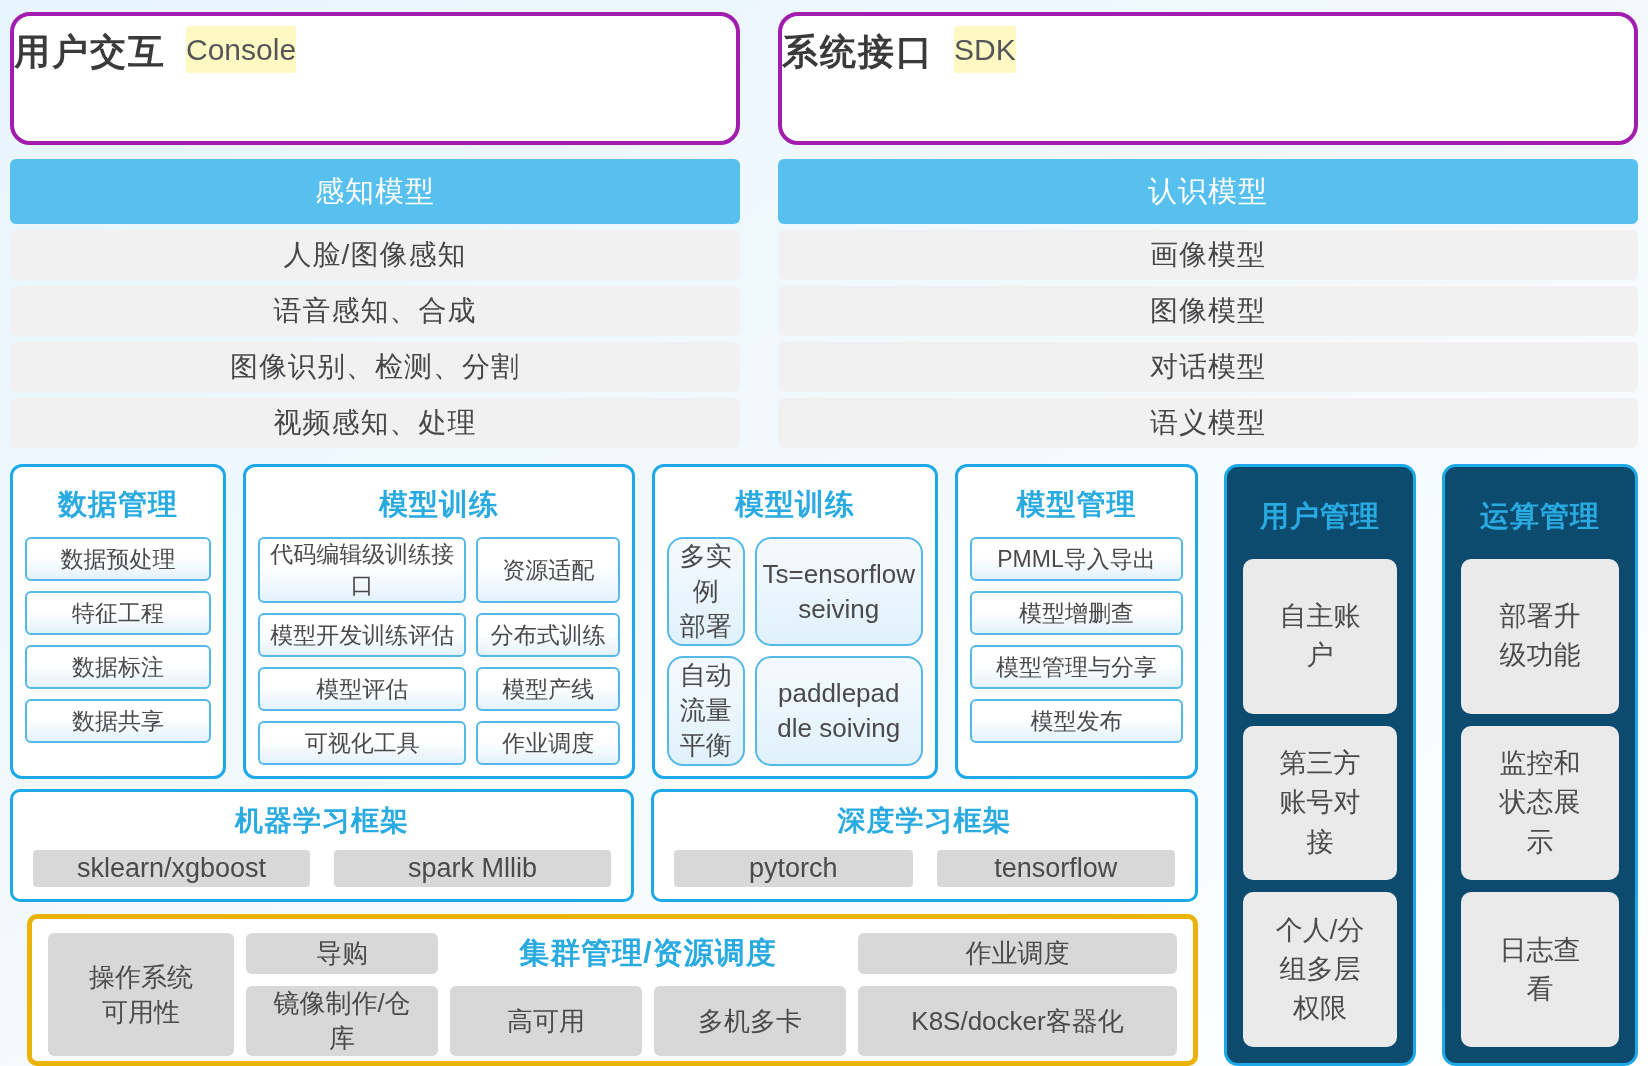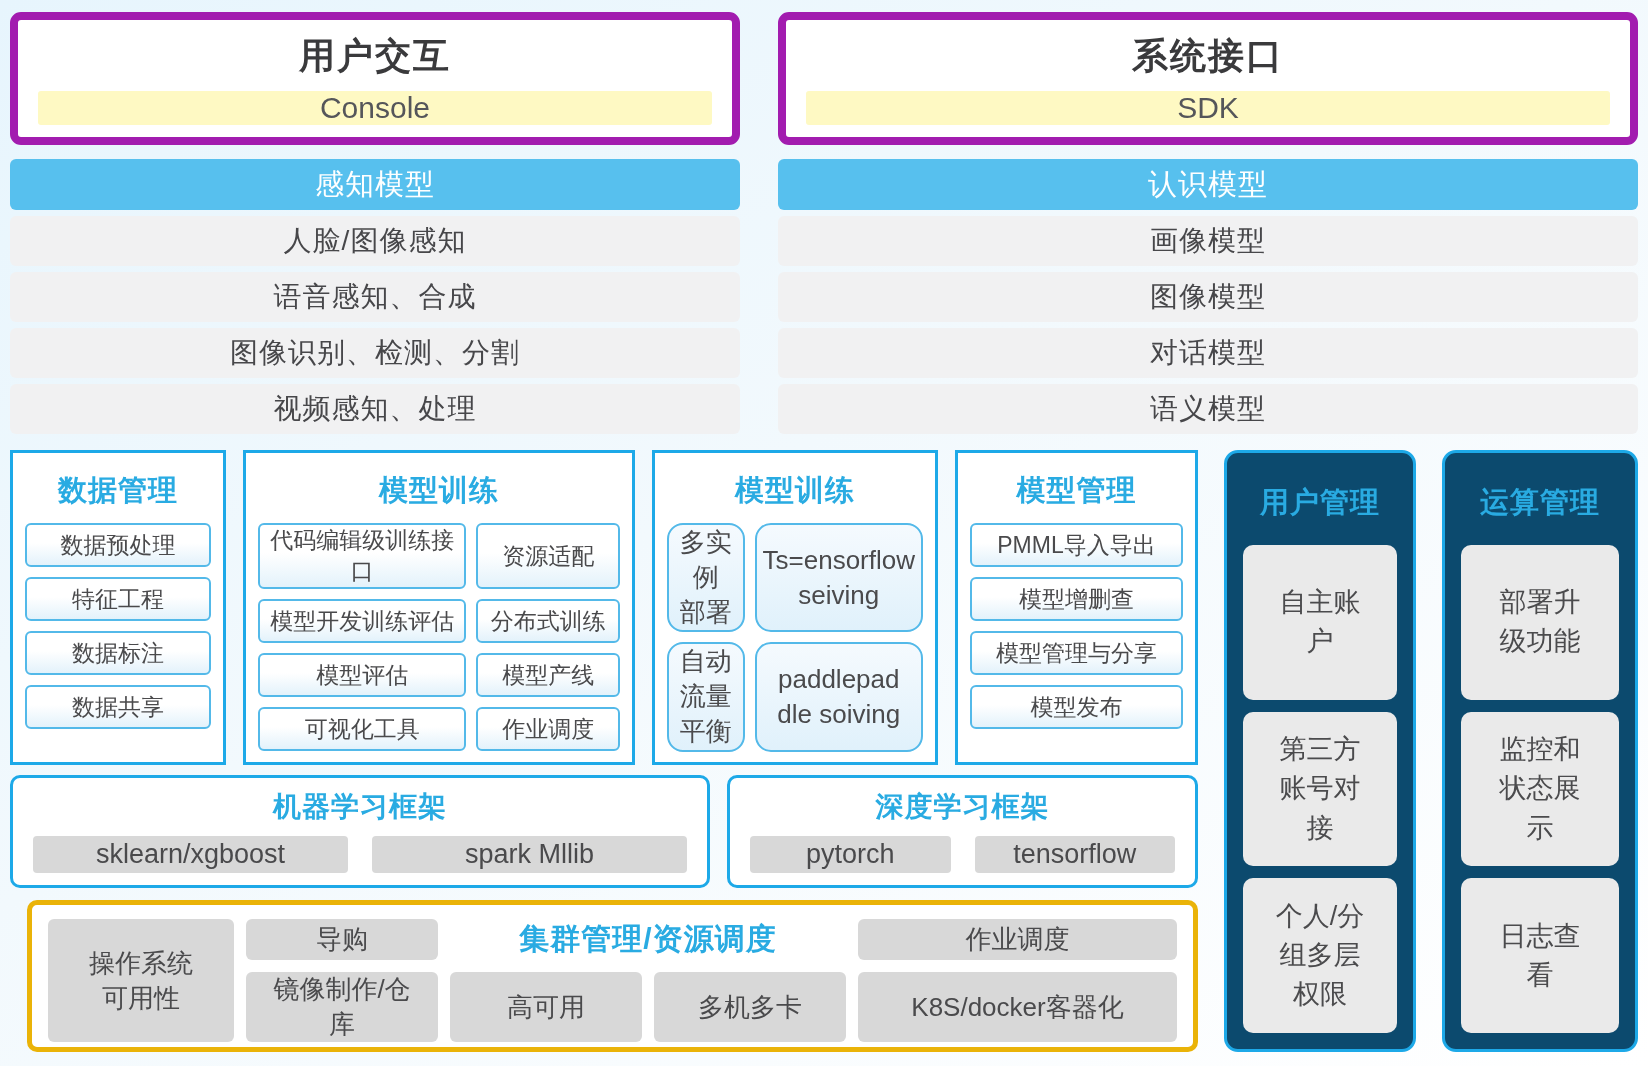--- a/index.html
+++ b/index.html
@@ -9,36 +9,36 @@
     background:linear-gradient(150deg,#e7f5fd 0%,#f2f9fd 45%,#ffffff 100%);
   }
   .page{box-sizing:border-box;width:1648px;height:1066px;padding:12px 10px 8px 10px;}
   .cols{display:flex;gap:38px;}
   .col-left{width:730px;flex:0 0 auto;}
   .col-right{flex:1 1 auto;min-width:0;}
 
   
   .top-box{
     box-sizing:border-box;height:133px;background:#ffffff;
-    border:8px solid #a21caf;border-radius:11px;
-    display:flex;flex-direction:column;align-items:stretch;
+    border:4px solid #a21caf;border-radius:20px;
+    display:flex;flex-direction:row;align-items:stretch;
   }
   .top-title{
     text-align:center;font-size:36px;font-weight:bold;color:#3a3a3c;
     padding-top:12px;letter-spacing:2px;
   }
   .top-bar{
     margin:10px 20px 12px 20px;height:47px;background:#fef9c3;border-radius:3px;
     display:flex;align-items:center;justify-content:center;
     font-size:30px;color:#55565a;
   }
 
   
   .sec-header{
-    margin-top:14px;height:51px;border-radius:6px;background:#57c0ee;
+    margin-top:14px;height:65px;border-radius:6px;background:#57c0ee;
     display:flex;align-items:center;justify-content:center;
     font-size:29px;color:#ffffff;letter-spacing:1px;
   }
   .sec-row{
     margin-top:6px;height:50px;border-radius:6px;background:#f1f1f2;
     display:flex;align-items:center;justify-content:center;
     font-size:28px;color:#47474a;letter-spacing:1px;
   }
 
   
@@ -59,21 +59,21 @@
   .tall-item{
     flex:1 1 0;background:#eaeaea;border-radius:10px;
     display:flex;align-items:center;justify-content:center;text-align:center;
     font-size:27px;color:#4b4b4d;white-space:pre-line;line-height:1.45;
     padding:0 26px;
   }
 
   
   .groups-row{display:flex;gap:17px;height:315px;}
   .group{
-    box-sizing:border-box;background:#ffffff;border:3px solid #1da9e8;border-radius:0;
+    box-sizing:border-box;background:#ffffff;border:3px solid #1da9e8;border-radius:12px;
     display:flex;flex-direction:column;padding:8px 12px 12px 12px;
   }
   .group-title{
     text-align:center;padding:10px 0 12px 0;
     font-size:29px;font-weight:600;color:#29abe2;letter-spacing:1px;
   }
   .g-data{width:216px;}
   .g-train1{width:392px;}
   .g-train2{width:286px;}
   .g-manage{flex:1 1 auto;}
@@ -91,21 +91,21 @@
     background:linear-gradient(180deg,#f5fafe 0%,#e0f1fb 100%);
     white-space:pre-line;padding:0 6px;
   }
 
   
   .fw-row{display:flex;gap:17px;margin-top:10px;height:113px;}
   .fw-box{
     box-sizing:border-box;background:#ffffff;border:3px solid #1da9e8;border-radius:10px;
     display:flex;flex-direction:column;padding:4px 20px 12px 20px;
   }
-  .fw-ml{width:700px;justify-content:center;}
+  .fw-ml{width:624px;justify-content:center;}
   .fw-dl{flex:1 1 auto;}
   .fw-title{
     text-align:center;font-size:28px;font-weight:600;color:#29abe2;
     padding:6px 0 10px 0;letter-spacing:1px;
   }
   .fw-items{display:flex;gap:24px;flex:1;}
   .grey-bar{
     flex:1 1 0;background:#d8d8d8;border-radius:4px;
     display:flex;align-items:center;justify-content:center;
     font-size:27px;color:#4a4a4c;

